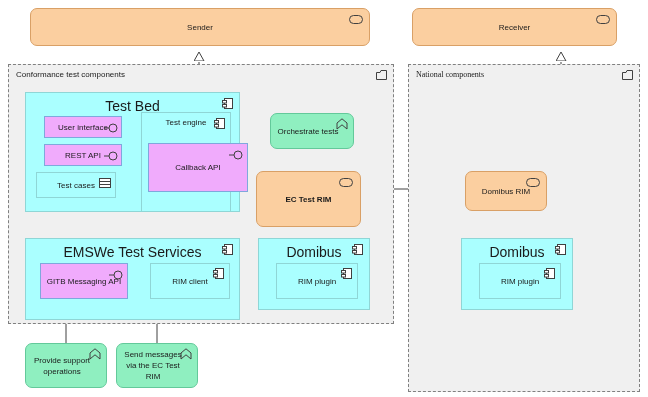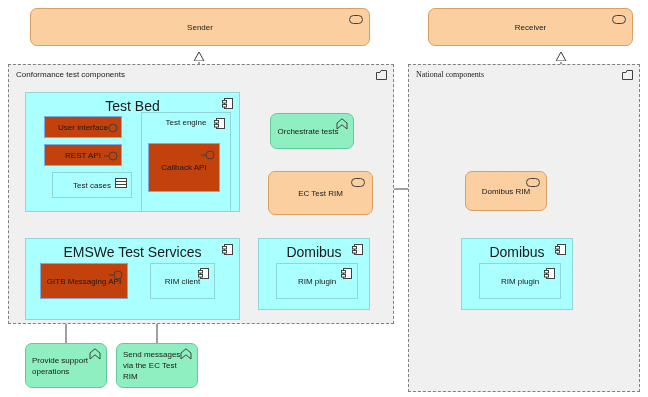--- a/index.html
+++ b/index.html
@@ -35,21 +35,21 @@
     position:absolute;left:0;right:0;top:0;bottom:0;
     display:flex;align-items:center;justify-content:center;
     font-size:8px;color:#1a1a1a;text-align:center;
   }
   .comp-inner.topt > .title{
     align-items:flex-start;padding-top:5px;
   }
 
   
   .iface{
-    background:#c2410c;border:1px solid #7fa8dc;
+    background:#f0abfc;border:1px solid #7fa8dc;
   }
   .iface > .title{
     position:absolute;left:0;right:0;top:0;bottom:0;
     display:flex;align-items:center;justify-content:center;
     font-size:8px;color:#1a1a1a;text-align:center;padding:0 4px;
     box-sizing:border-box;
   }
 
   
   .actor{
@@ -61,21 +61,21 @@
     font-size:8px;color:#1a1a1a;text-align:center;
   }
 
   
   .service{
     background:#8fefc0;border:1px solid #63c99a;border-radius:7px;
   }
   .service > .title{
     position:absolute;left:0;right:0;top:0;bottom:0;
     display:flex;align-items:center;justify-content:center;
-    font-size:8px;color:#1a1a1a;text-align:left;
+    font-size:8px;color:#1a1a1a;text-align:center;
     padding:0 14px 0 6px;box-sizing:border-box;line-height:11px;
   }
 
   .icon{position:absolute;}
   svg{display:block;overflow:visible;}
 
   #wires{position:absolute;left:0;top:0;width:648px;height:397px;
          pointer-events:none;}
 </style>
 </head>
@@ -159,21 +159,21 @@
 
   <div class="node actor" style="left:30px;top:8px;width:340px;height:38px;">
     <span class="title">Sender</span>
     <span class="icon" style="right:6px;top:6px;">
       <svg width="14" height="9">
           <rect x="0.5" y="0.5" width="13" height="8" rx="4" ry="4" fill="none" stroke="#404040" stroke-width="1"></rect>
         </svg>
     </span>
   </div>
 
-  <div class="node actor" style="left:428px;top:8px;width:205px;height:38px;">
+  <div class="node actor" style="left:412px;top:8px;width:205px;height:38px;">
     <span class="title">Receiver</span>
     <span class="icon" style="right:6px;top:6px;">
       <svg width="14" height="9">
           <rect x="0.5" y="0.5" width="13" height="8" rx="4" ry="4" fill="none" stroke="#404040" stroke-width="1"></rect>
         </svg>
     </span>
   </div>
 
   <div class="node group" style="left:8px;top:64px;width:386px;height:260px;">
     <span class="grp-label">Conformance test components</span>
@@ -217,21 +217,21 @@
   <div class="node iface" style="left:44px;top:144px;width:78px;height:22px;">
     <span class="title">REST API</span>
     <span class="icon" style="right:2px;top:4px;">
       <svg width="15" height="14">
         <line x1="0" y1="7" x2="5" y2="7" stroke="#404040" stroke-width="1"></line>
         <circle cx="9" cy="7" r="4" fill="none" stroke="#404040" stroke-width="1"></circle>
       </svg>
     </span>
   </div>
 
-  <div class="node comp-inner" style="left:52px;top:172px;width:80px;height:26px;">
+  <div class="node comp-inner" style="left:36px;top:172px;width:80px;height:26px;">
     <span class="title">Test cases</span>
     <span class="icon" style="right:4px;top:5px;">
       <svg width="12" height="10">
         <rect x="0.5" y="0.5" width="11" height="9" fill="#ffffff" stroke="#404040" stroke-width="1"></rect>
         <line x1="0.5" y1="3.5" x2="11.5" y2="3.5" stroke="#404040" stroke-width="1"></line>
         <line x1="0.5" y1="6.5" x2="11.5" y2="6.5" stroke="#404040" stroke-width="1"></line>
       </svg>
     </span>
   </div>
 
@@ -239,40 +239,40 @@
     <span class="title">Test engine</span>
     <span class="icon" style="right:5px;top:5px;">
       <svg width="11" height="11">
         <rect x="2.5" y="0.5" width="8" height="10" fill="#ffffff" stroke="#404040" stroke-width="1"></rect>
         <rect x="0.5" y="2.5" width="4" height="2.5" fill="#ffffff" stroke="#404040" stroke-width="1"></rect>
         <rect x="0.5" y="6.5" width="4" height="2.5" fill="#ffffff" stroke="#404040" stroke-width="1"></rect>
       </svg>
     </span>
   </div>
 
-  <div class="node iface" style="left:148px;top:143px;width:72px;height:49px;">
+  <div class="node iface" style="left:148px;top:143px;width:100px;height:49px;">
     <span class="title">Callback API</span>
     <span class="icon" style="right:3px;top:4px;">
       <svg width="15" height="14">
         <line x1="0" y1="7" x2="5" y2="7" stroke="#404040" stroke-width="1"></line>
         <circle cx="9" cy="7" r="4" fill="none" stroke="#404040" stroke-width="1"></circle>
       </svg>
     </span>
   </div>
 
   <div class="node service" style="left:270px;top:113px;width:84px;height:36px;">
     <span class="title">Orchestrate tests</span>
     <span class="icon" style="right:5px;top:4px;">
       <svg width="12" height="12">
         <path d="M1,11 L1,5 L6,0.8 L11,5 L11,11 L6,6.8 Z" fill="none" stroke="#404040" stroke-width="1" stroke-linejoin="round"></path>
       </svg>
     </span>
   </div>
 
-  <div class="node actor" style="left:268px;top:171px;width:105px;height:44px;">
+  <div class="node actor" style="left:256px;top:171px;width:105px;height:56px;font-weight:bold;">
     <span class="title">EC Test RIM</span>
     <span class="icon" style="right:7px;top:6px;">
       <svg width="14" height="9">
           <rect x="0.5" y="0.5" width="13" height="8" rx="4" ry="4" fill="none" stroke="#404040" stroke-width="1"></rect>
         </svg>
     </span>
   </div>
 
   <div class="node actor" style="left:465px;top:171px;width:82px;height:40px;">
     <span class="title">Domibus RIM</span>
@@ -297,21 +297,21 @@
   <div class="node iface" style="left:40px;top:263px;width:88px;height:36px;">
     <span class="title">GITB Messaging API</span>
     <span class="icon" style="right:3px;top:4px;">
       <svg width="15" height="14">
         <line x1="0" y1="7" x2="5" y2="7" stroke="#404040" stroke-width="1"></line>
         <circle cx="9" cy="7" r="4" fill="none" stroke="#404040" stroke-width="1"></circle>
       </svg>
     </span>
   </div>
 
-  <div class="node comp-inner" style="left:150px;top:263px;width:65px;height:36px;">
+  <div class="node comp-inner" style="left:150px;top:263px;width:80px;height:36px;">
     <span class="title">RIM client</span>
     <span class="icon" style="right:5px;top:4px;">
       <svg width="11" height="11">
         <rect x="2.5" y="0.5" width="8" height="10" fill="#ffffff" stroke="#404040" stroke-width="1"></rect>
         <rect x="0.5" y="2.5" width="4" height="2.5" fill="#ffffff" stroke="#404040" stroke-width="1"></rect>
         <rect x="0.5" y="6.5" width="4" height="2.5" fill="#ffffff" stroke="#404040" stroke-width="1"></rect>
       </svg>
     </span>
   </div>
 

